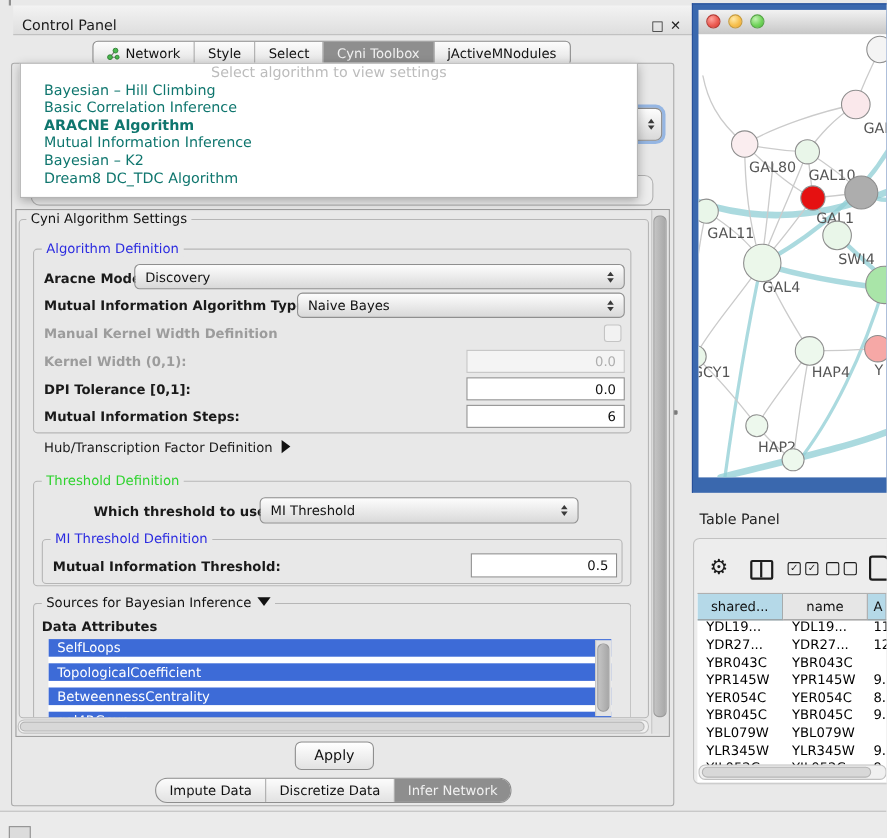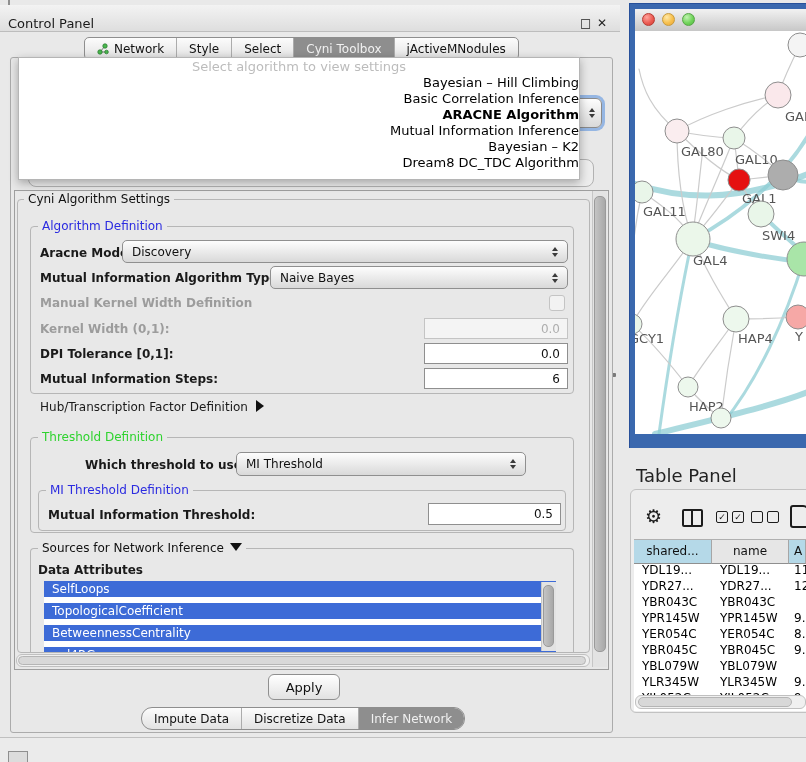--- a/index.html
+++ b/index.html
@@ -3,39 +3,39 @@
 <meta charset="utf-8">
 <style>
   html,body{margin:0;padding:0;}
   body{width:806px;height:762px;overflow:hidden;background:#E9E9E9;
        font-family:"DejaVu Sans","Liberation Sans",sans-serif;color:#111;}
   #screen{position:relative;width:806px;height:762px;}
   .abs{position:absolute;}
   .nowrap{white-space:nowrap;}
 
   
-  #cp-titlebar{left:0;top:5px;width:620px;height:26px;
+  #cp-titlebar{left:12px;top:5px;width:620px;height:26px;
     background:linear-gradient(#F3F3F3,#DEDEDE);border-bottom:1px solid #BDBDBD;}
   #cp-title{left:8px;top:11px;font-size:13px;color:#1A1A1A;}
   .win-btn{top:11px;font-size:12px;font-weight:bold;color:#222;cursor:default;}
 
   .seg-tabs{display:flex;height:21px;border:1px solid #8E8E8E;border-radius:5px;
     overflow:hidden;background:linear-gradient(#FCFCFC,#E2E2E2);font-size:12px;z-index:20;}
   .seg{display:flex;align-items:center;gap:5px;padding:4px 12px;border-right:1px solid #ACACAC;color:#111;}
   .seg:last-child{border-right:none;}
   .seg.selected{background:#8E8E8E;color:#F1F1F1;justify-content:flex-end;}
 
   #cp-pane{left:10px;top:57px;width:601px;height:674px;background:#E8E8E8;
     border:1px solid #ABABAB;border-radius:3px;z-index:1;}
 
   
   #algo-popup{left:18px;top:57px;width:560px;height:121px;background:#FFFFFF;
     border:1px solid #B5B5B5;box-shadow:0 3px 9px rgba(0,0,0,.30);z-index:40;font-size:13px;}
   #algo-popup .ph{height:17px;line-height:17px;text-align:center;color:#BCBCBC;}
-  #algo-popup .item{height:16px;line-height:16px;padding-left:4px;color:#000000;text-align:right;}
+  #algo-popup .item{height:16px;line-height:16px;padding-left:21px;color:#0f766e;}
   #algo-popup .item.bold{font-weight:bold;}
 
   
   .combo{border:1px solid #8F8F8F;border-radius:5px;background:linear-gradient(#FDFDFD,#D9D9D9);
     display:flex;align-items:center;font-size:12px;padding:0 9px;box-sizing:border-box;z-index:12;}
   .combo .arrows{margin-left:auto;display:flex;flex-direction:column;gap:2px;}
   .tri-up{width:0;height:0;border-left:3.5px solid transparent;border-right:3.5px solid transparent;border-bottom:4.5px solid #3A3A3A;}
   .tri-dn{width:0;height:0;border-left:3.5px solid transparent;border-right:3.5px solid transparent;border-top:4.5px solid #3A3A3A;}
   #ghost-combo{left:28px;top:159px;width:566px;height:28px;border-radius:8px;
     border:1px solid #B2B2B2;background:#EDEDED;color:#A9A9A9;z-index:5;padding-left:16px;}
@@ -74,21 +74,21 @@
   
   #net-frame{left:629px;top:3px;width:177px;height:444px;background:#3A68AE;border-left:1px solid #27509A;border-top:1px solid #27509A;}
   #net-titlebar{left:635px;top:9px;width:171px;height:22px;background:linear-gradient(#F2F2F2,#C7C7C7);border-bottom:1px solid #909090;}
   .tl{position:absolute;width:13px;height:13px;border-radius:50%;box-sizing:border-box;}
   .tl.red{background:radial-gradient(circle at 35% 30%,#FFA49D,#EC5D54 55%,#D23A30);border:1px solid #B63A33;}
   .tl.yellow{background:radial-gradient(circle at 35% 30%,#FFE9A8,#F7C04D 55%,#E9A43B);border:1px solid #C79B3C;}
   .tl.green{background:radial-gradient(circle at 35% 30%,#C2F3B2,#72D45C 55%,#4FB83E);border:1px solid #56A546;}
   #net-content{left:635px;top:31px;width:171px;height:403px;background:#FFFFFF;overflow:hidden;}
 
   
-  #tp-title{left:636px;top:465px;font-size:18px;color:#222;}
+  #tp-title{left:636px;top:465px;font-size:13px;color:#222;}
   #tp-box{left:630px;top:489px;width:200px;height:222px;background:#EDEDED;border:1px solid #C2C2C2;border-radius:6px;}
   .tool-ic{position:absolute;color:#1C1C1C;z-index:11;}
   #split-icon{width:17px;height:14px;border:2px solid #1C1C1C;border-radius:2px;}
   #split-icon:after{content:"";position:absolute;left:7px;top:0;width:2px;height:14px;background:#1C1C1C;}
   .cb-pair{display:flex;gap:4px;}
   .cb{width:10px;height:10px;border:1.6px solid #1C1C1C;border-radius:2px;font-size:9px;line-height:10px;text-align:center;color:#1C1C1C;}
   #doc-icon{width:15px;height:19px;border:2px solid #1C1C1C;border-radius:3px 6px 3px 3px;}
   #grid{left:634px;top:539px;width:172px;height:171px;background:#fff;border-top:1px solid #B0B0B0;overflow:hidden;position:absolute;}
   .gh{position:absolute;top:0;height:24px;line-height:22px;font-size:12px;text-align:center;box-sizing:border-box;
       border-right:1px solid #A6A6A6;border-bottom:1px solid #8F8F8F;background:#E6E6E6;color:#111;}
@@ -219,21 +219,21 @@
       </span>
   </div>
 
   <div class="groupbox" style="left:38px;top:490px;width:526px;height:39px;z-index:10;"></div>
   <span class="legend blue" style="left:46px;top:483px;">MI Threshold Definition</span>
   <span class="lbl" style="left:48px;top:508px;">Mutual Information Threshold:</span>
   <div class="numfield" style="left:428px;top:503px;width:133px;height:22px;">0.5</div>
 
   <div class="groupbox" style="left:30px;top:548px;width:542px;height:103px;z-index:10;border-bottom:none;border-radius:4px 4px 0 0;"></div>
   <span class="legend" style="left:38px;top:541px;">
-    <span>Sources for Network Inference</span><span class="tri-downb"></span>
+    <span>Sources for Bayesian Inference</span><span class="tri-downb"></span>
   </span>
   <span class="lbl" style="left:38px;top:563px;">Data Attributes</span>
   <div id="attr-list">
       <div class="li">SelfLoops</div>
       <div class="li">TopologicalCoefficient</div>
       <div class="li">BetweennessCentrality</div>
       <div class="li">gal4RGexp</div>
     </div>
   <div class="vtrack" style="left:541px;top:582px;width:14px;height:69px;"></div>
   <div class="vthumb" style="left:543px;top:585px;width:9px;height:60px;"></div>

